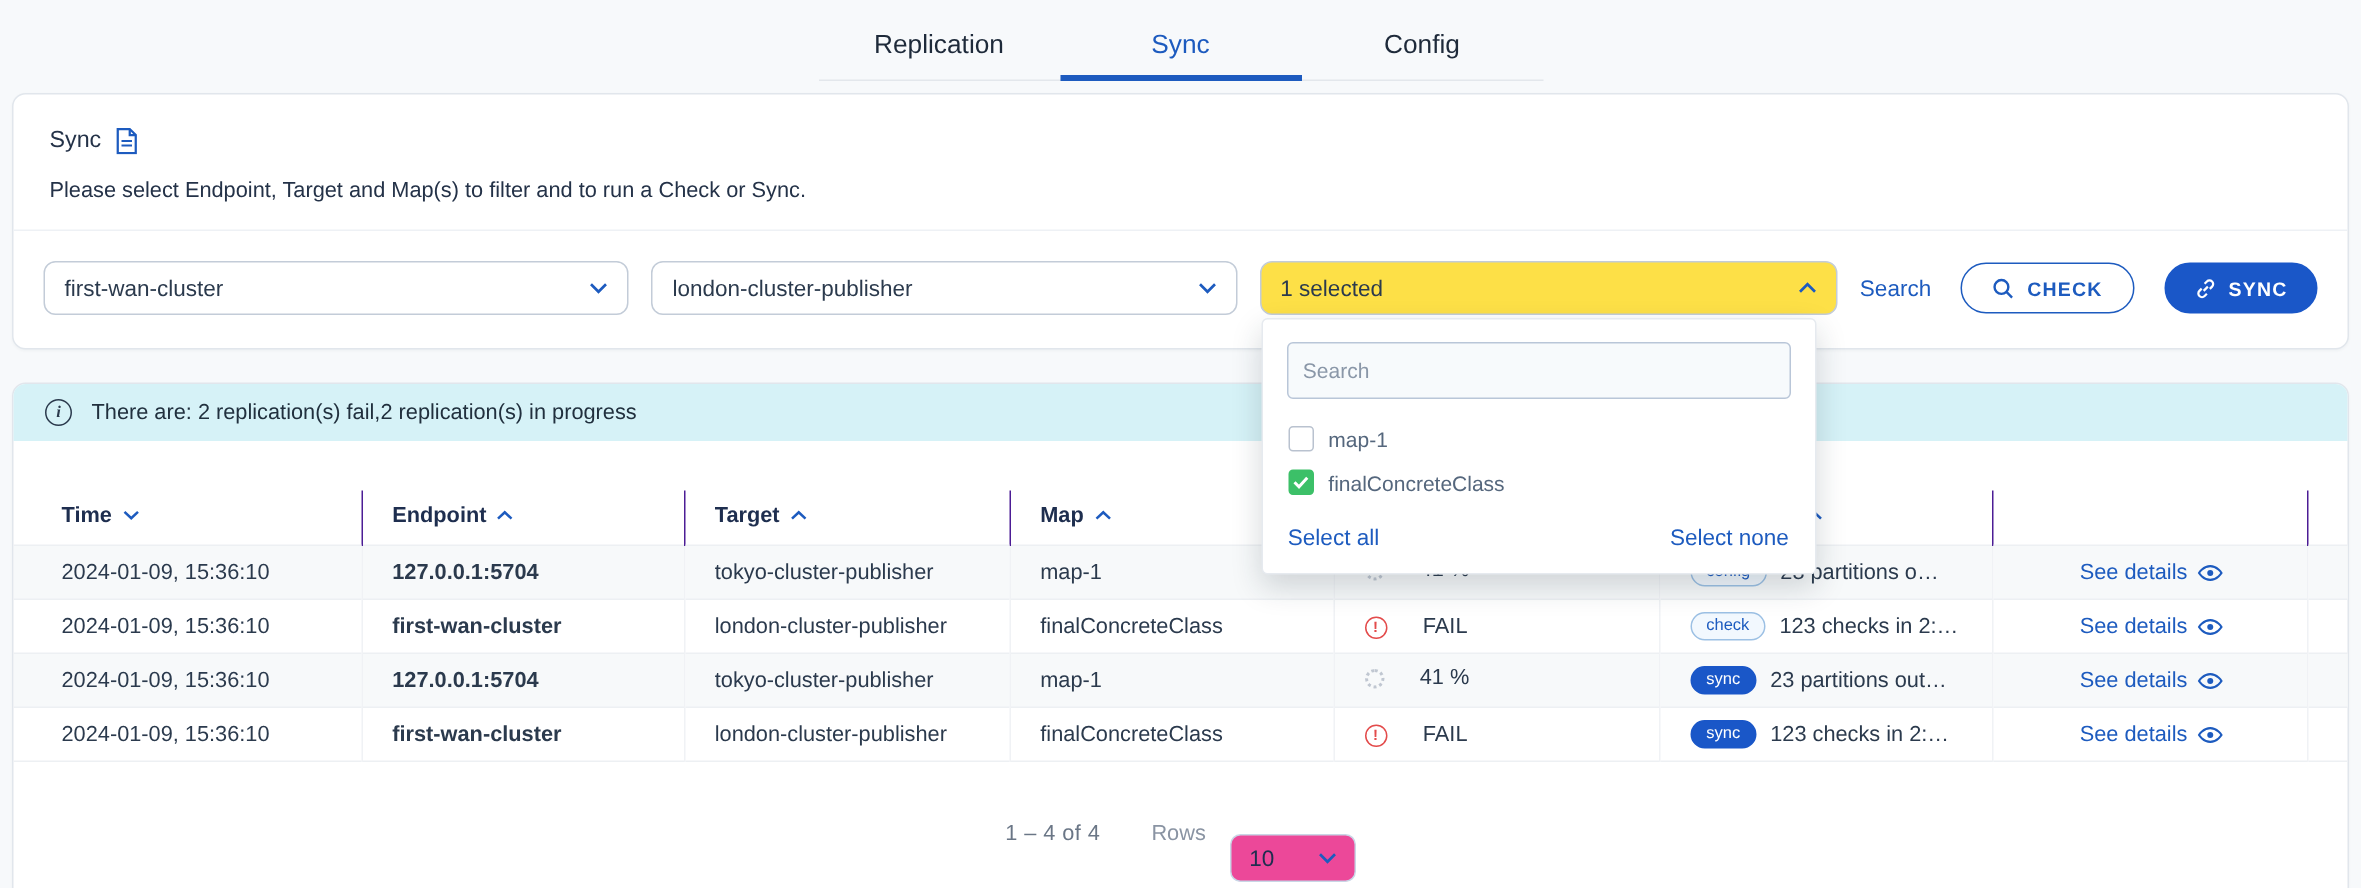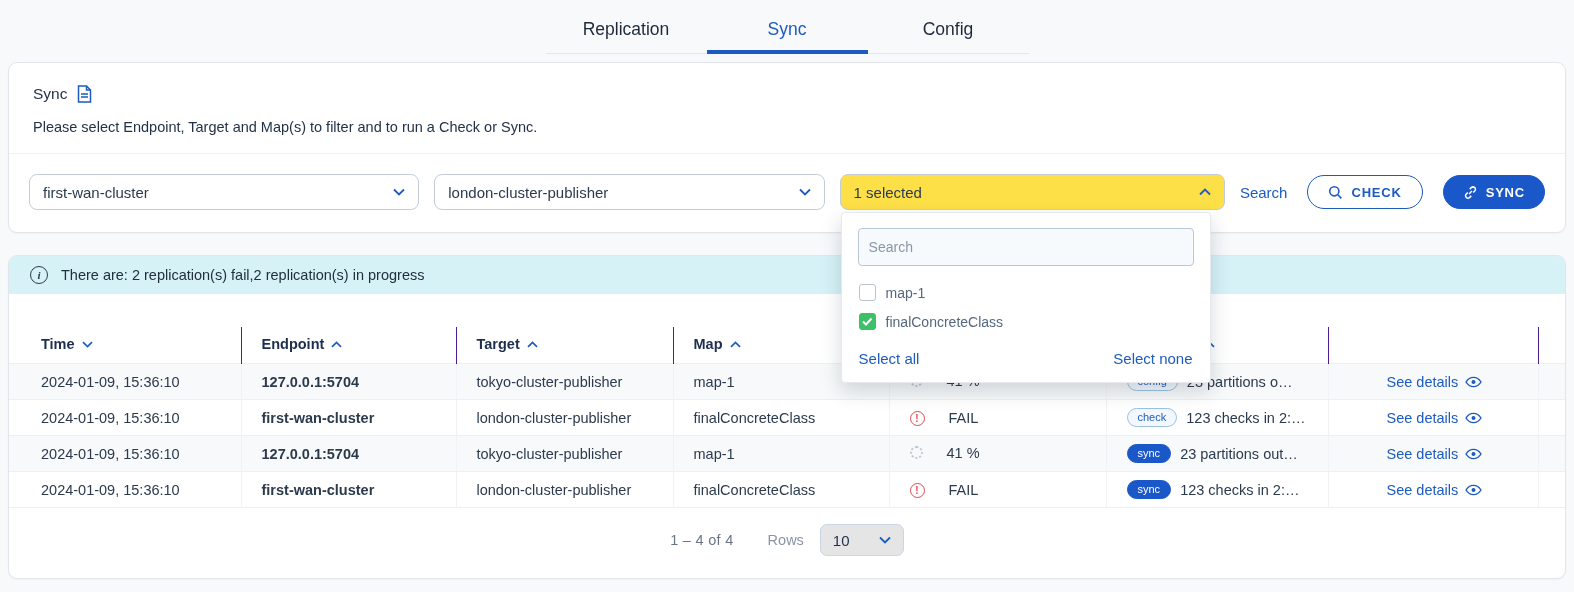--- a/index.html
+++ b/index.html
@@ -93,23 +93,23 @@
   .badge.filled { background:#1a57c8; color:#fff; border:1px solid #1a57c8; }
   .evt-text { overflow:hidden; text-overflow:ellipsis; }
 
   .details { color:#1d5bbf; display:inline-flex; align-items:center; gap:7px;
     cursor:pointer; padding-left:38px; }
 
   .pager { display:flex; align-items:center; justify-content:center; gap:16px;
     padding:16px 0 22px; }
   .pager .range { color:#6a7686; font-size:14.5px; letter-spacing:.3px; }
   .pager .rows-lbl { color:#8a94a3; font-size:14.5px; margin-left:18px; }
-  .rows-select { width:84px; height:32px; background:#e5e5e5; border:1px solid #c9d6e6;
+  .rows-select { width:84px; height:32px; background:#ec4899; border:1px solid #c9d6e6;
     border-radius:7px; display:flex; align-items:center; justify-content:space-between;
-    padding:0 12px; font-size:15px; color:#1e2e4f; cursor:pointer; }
+    padding:0 12px; font-size:15px; color:#1e2e4f; cursor:pointer;margin-top:32px; }
 </style>
 </head>
 <body>
 
 <div class="tabs-wrap">
   <div class="tabs">
     <div class="tab">Replication</div>
     <div class="tab active">Sync</div>
     <div class="tab">Config</div>
   </div>

